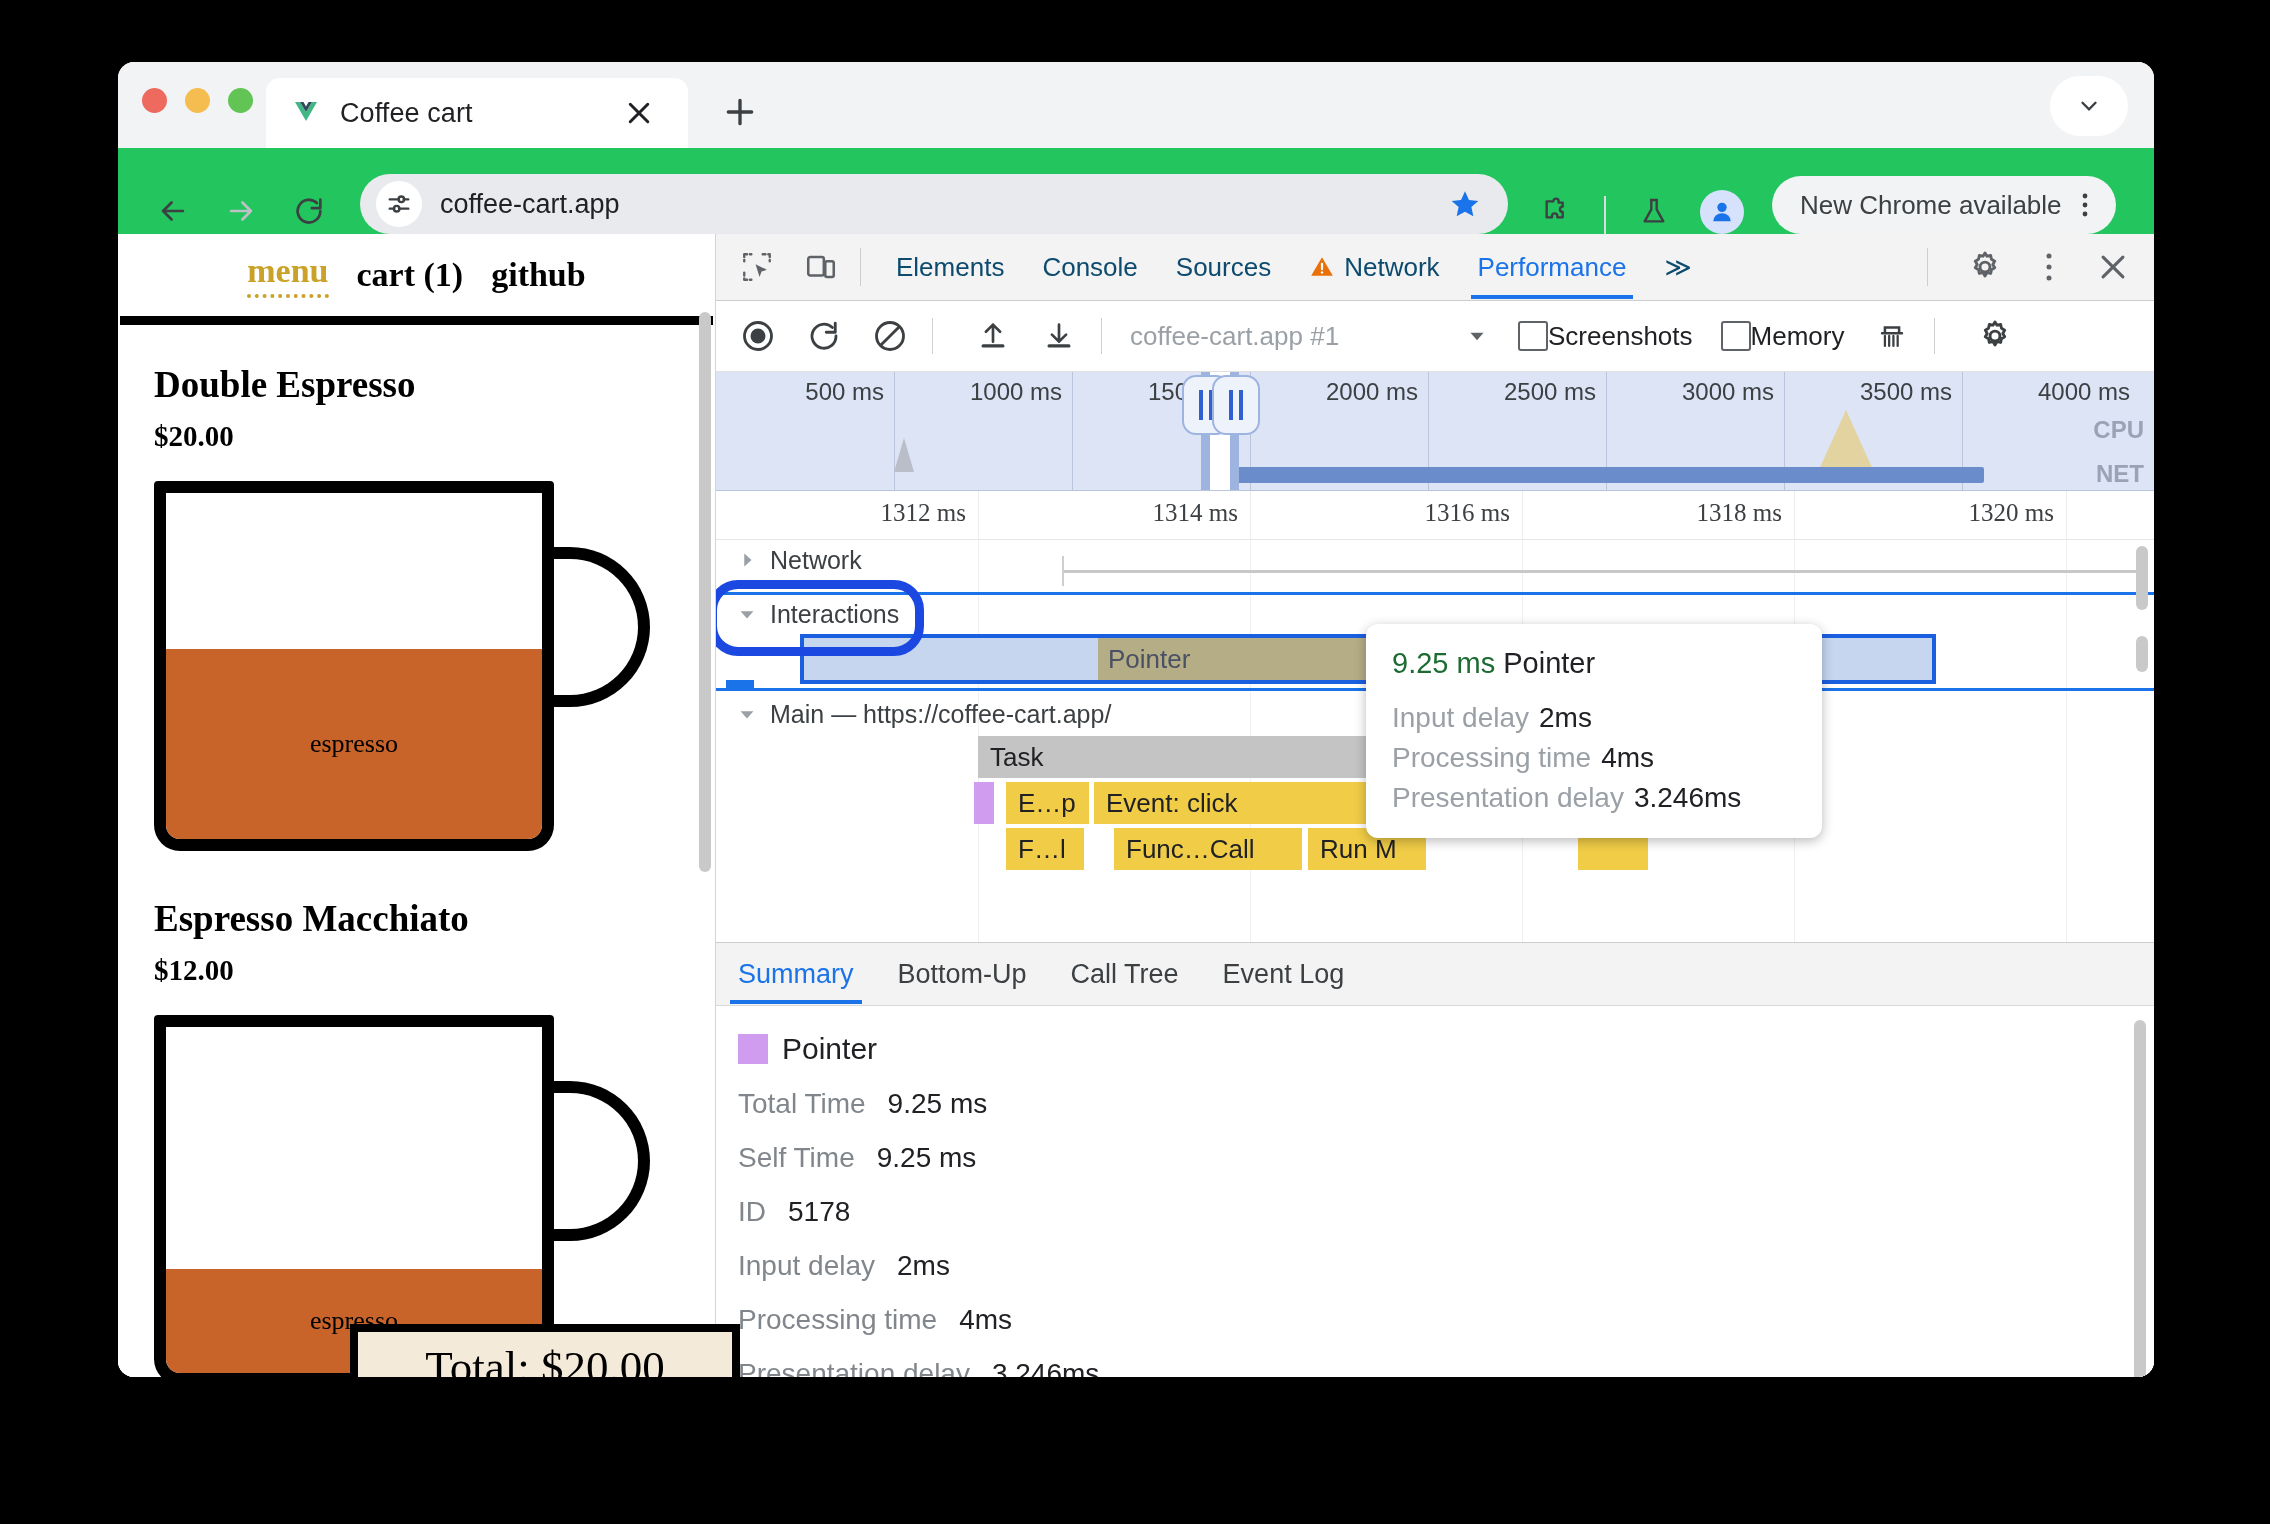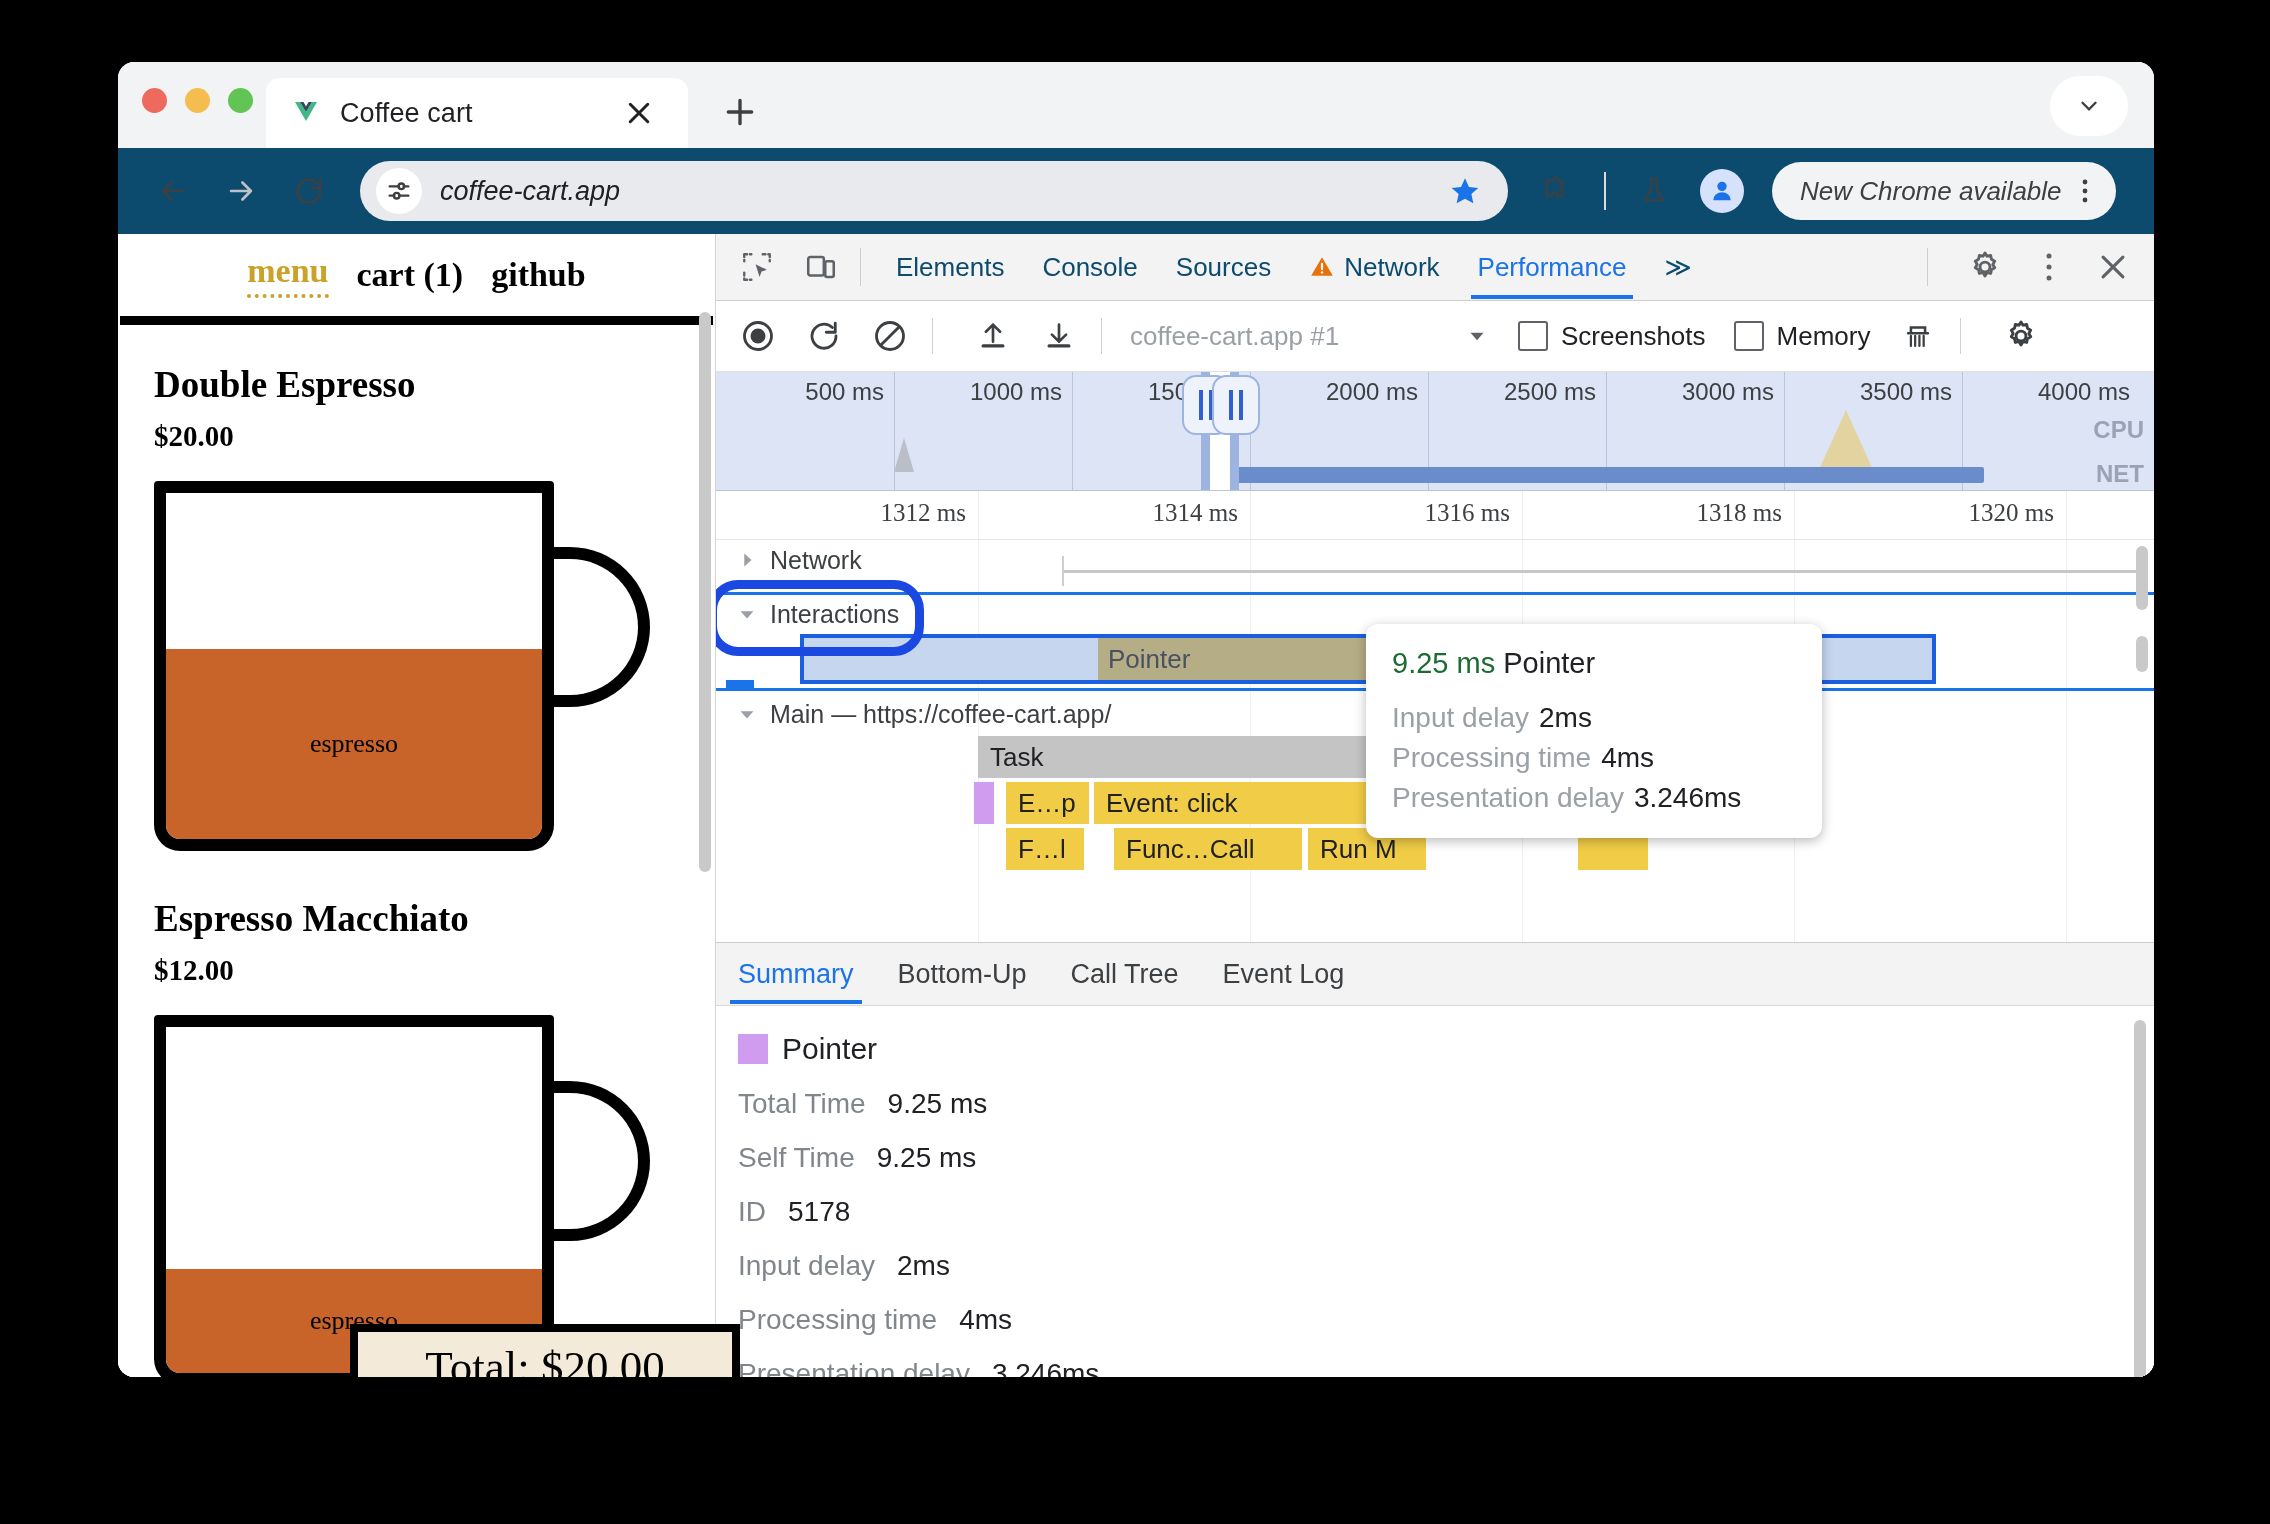--- a/index.html
+++ b/index.html
@@ -24,21 +24,21 @@
   .tab-fav{margin-left:26px;width:28px;height:26px;}
   .tab-title{
     margin-left:20px;font-size:27px;color:#202124;letter-spacing:.1px;
     white-space:nowrap;overflow:hidden;
   }
   .tab-close{position:absolute;right:34px;top:20px;width:30px;height:30px;}
   .newtab{position:absolute;left:602px;top:30px;width:40px;height:40px;}
   .chev-down{position:absolute;right:26px;top:14px;width:78px;height:60px;
     background:#fff;border-radius:30px;display:flex;align-items:center;justify-content:center;}
   
-  .toolbar{position:relative;height:86px;background:#0c4a6e;display:flex;align-items:center;font-style:italic;}
+  .toolbar{position:relative;height:86px;background:#22c55e;display:flex;align-items:flex-end;}
   .nav-btn{width:46px;height:46px;margin-left:22px;display:flex;align-items:center;justify-content:center;}
   .nav-btn:first-child{margin-left:32px;}
   .omnibox{
     margin-left:28px;width:1148px;height:60px;background:#e9eaed;border-radius:30px;
     display:flex;align-items:center;position:relative;
   }
   .omni-icon{margin-left:16px;width:46px;height:46px;background:#fff;border-radius:50%;
     display:flex;align-items:center;justify-content:center;}
   .omni-url{margin-left:18px;font-size:27px;color:#202124;}
   .omni-star{position:absolute;right:20px;top:7px;width:46px;height:46px;
@@ -93,21 +93,21 @@
   .dt-right{margin-left:auto;display:flex;align-items:center;padding-right:18px;}
   
   .dt-rec{height:70px;background:#fff;display:flex;align-items:center;border-bottom:1px solid #e0e0e0;}
   .rec-ico{width:48px;height:48px;margin-left:18px;display:flex;align-items:center;justify-content:center;}
   .rec-sep{width:1px;height:36px;background:#d0d0d0;margin:0 18px;}
   .rec-select{margin-left:10px;display:flex;align-items:center;gap:0;min-width:360px;}
   .rec-select-text{font-size:26px;color:#9aa0a6;}
   .rec-caret{margin-left:auto;}
   .chk-wrap{display:flex;align-items:center;margin-left:28px;}
   .chk{width:26px;height:26px;border:2px solid #5f6368;border-radius:3px;}
-  .chk-label{font-size:26px;color:#202124;margin-left:13px;white-space:nowrap;}
+  .chk-label{font-size:26px;color:#202124;white-space:nowrap;}
   
   .overview{position:relative;height:118px;background:#dce4f5;border-bottom:1px solid #b9c4dd;overflow:hidden;}
   .ov-tick{position:absolute;top:6px;font-size:24px;color:#3c4043;transform:translateX(-100%);padding-right:10px;white-space:nowrap;}
   .ov-gridline{position:absolute;top:0;bottom:0;width:1px;background:#b9c4dd;}
   .ov-cpu-label{position:absolute;right:10px;top:44px;font-size:24px;color:#9aa3b5;font-weight:700;}
   .ov-net-label{position:absolute;right:10px;bottom:2px;font-size:24px;color:#9aa3b5;font-weight:700;}
   .ov-netbar{position:absolute;height:16px;background:#6a8ccb;border-radius:2px;}
   .ov-window{position:absolute;top:0;bottom:0;background:#fff;}
   .ov-handle{position:absolute;top:0;bottom:0;width:9px;background:#9eb4e0;}
   .ov-grip{position:absolute;top:3px;width:44px;height:56px;background:#eef2fb;border:2px solid #9eb4e0;border-radius:14px;

